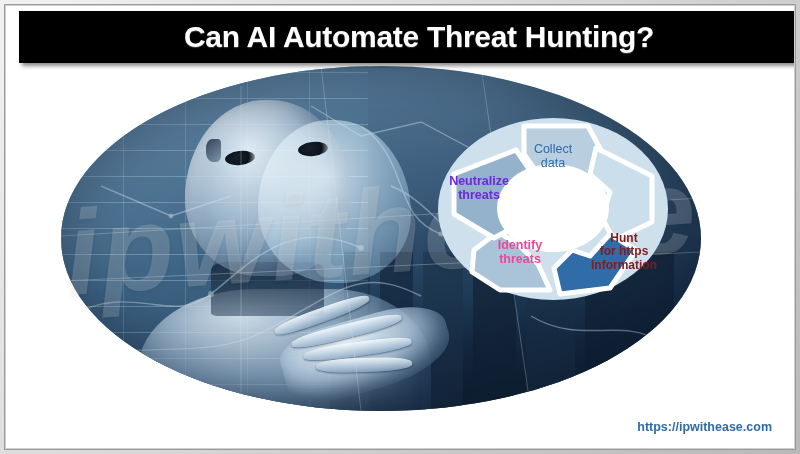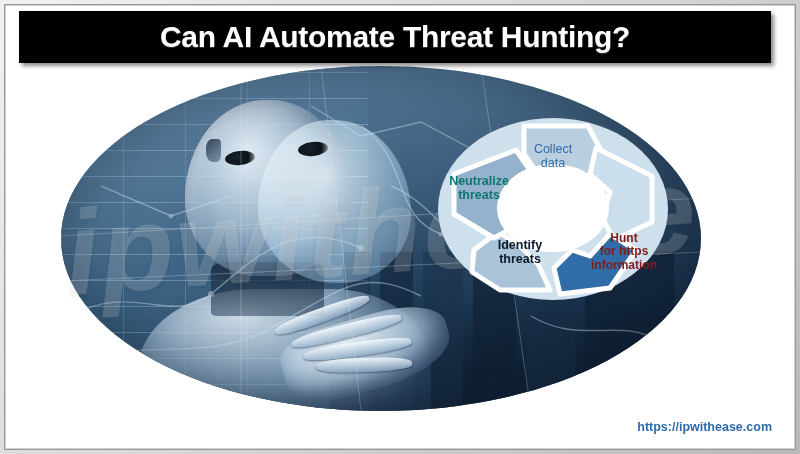--- a/index.html
+++ b/index.html
@@ -24,20 +24,21 @@
     overflow:hidden;
   }
 
   
   .title-banner{
     position:absolute;left:13px;top:5px;width:752px;height:52px;
     background:#000000;
     box-shadow:3px 3px 4px rgba(0,0,0,.45);
     display:flex;align-items:center;justify-content:center;
     z-index:30;
+    padding-left:24px;
   }
   .title-text{
     color:#ffffff;
     font-size:30px;
     font-weight:bold;
     letter-spacing:-0.3px;
     white-space:nowrap;
     text-shadow:0 1px 1px rgba(255,255,255,.25);
   }
 
@@ -180,22 +181,22 @@
     z-index:22;
   }
   .cycle svg{display:block;width:100%;height:100%;overflow:visible;}
   .seg-label{
     position:absolute;text-align:center;line-height:1.12;
     pointer-events:none;
   }
   .seg-label.collect{left:70px;top:24px;width:90px;font-size:12.5px;color:#2e6ba8;}
   .seg-label.form{left:148px;top:58px;width:84px;font-size:12.5px;color:#2e6ba8;}
   .seg-label.hunt{left:140px;top:114px;width:92px;font-size:12px;color:#7f1d1d;font-weight:bold;}
-  .seg-label.identify{left:42px;top:120px;width:80px;font-size:12.5px;color:#0f172a;font-weight:bold;}
-  .seg-label.neutralize{left:-2px;top:56px;width:86px;font-size:12.5px;color:#0f766e;font-weight:bold;}
+  .seg-label.identify{left:42px;top:120px;width:80px;font-size:12.5px;color:#ec4899;font-weight:bold;}
+  .seg-label.neutralize{left:-2px;top:56px;width:86px;font-size:12.5px;color:#6d28d9;font-weight:bold;}
   .center-label{
     position:absolute;left:63px;top:61px;width:104px;
     text-align:center;line-height:1.22;
     font-size:19px;font-weight:bold;color:#141414;
     pointer-events:none;
   }
 
   
   .url{
     position:absolute;right:22px;bottom:14px;

